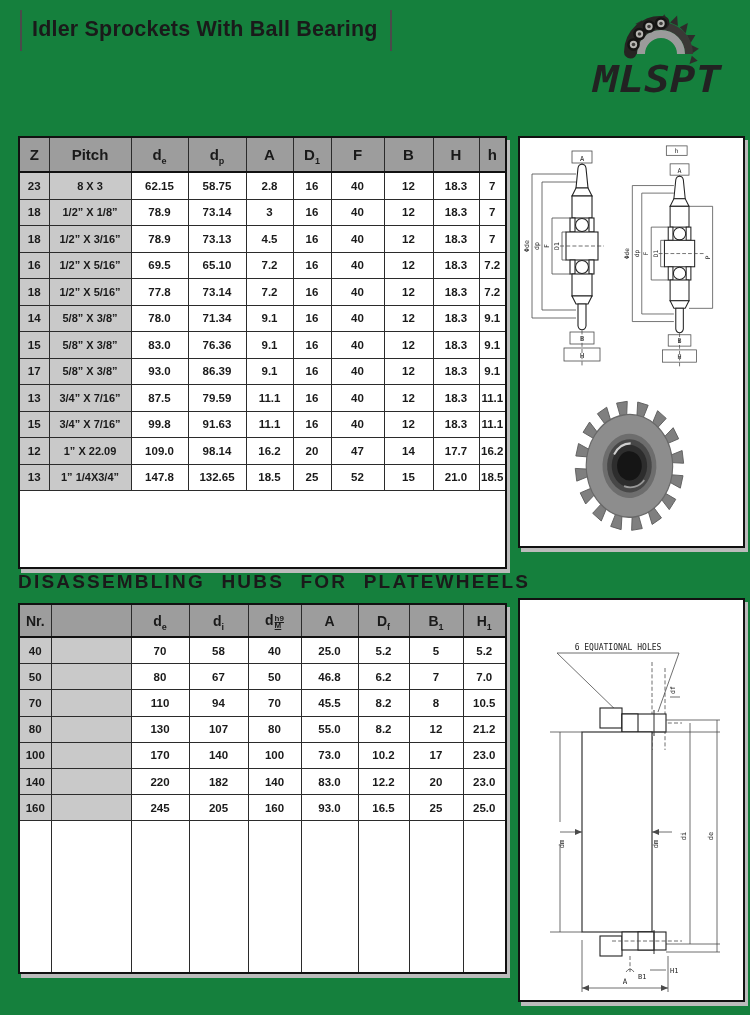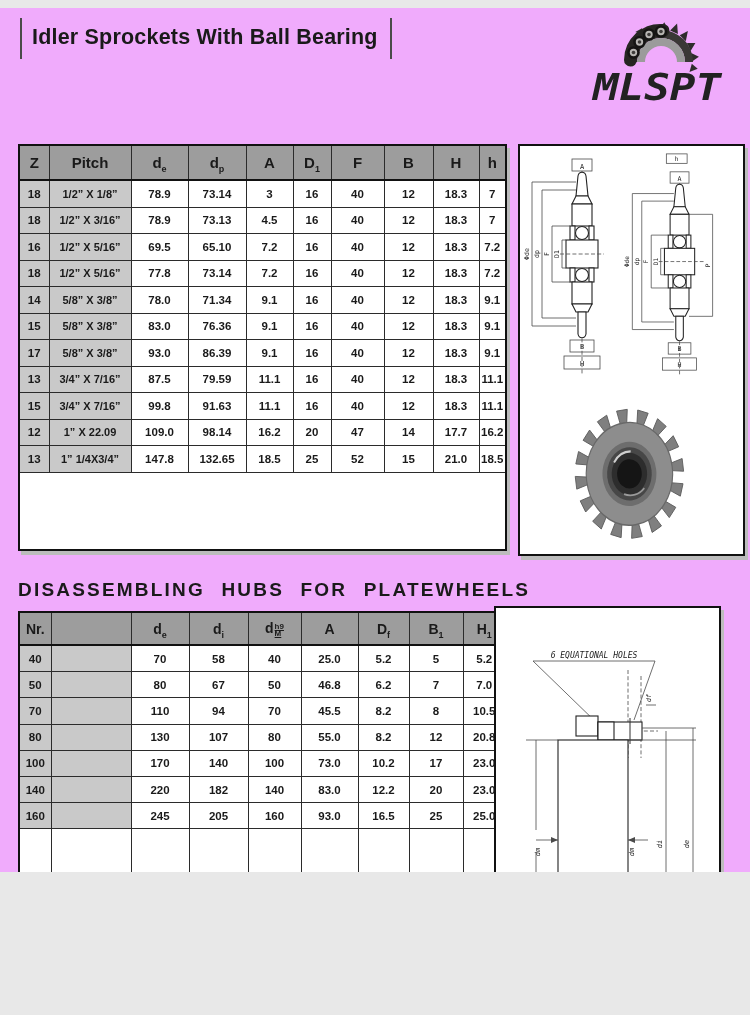--- a/index.html
+++ b/index.html
@@ -1,16 +1,16 @@
 <!DOCTYPE html>
 <html><head>
 <meta charset="utf-8">
 <style>
   html,body{margin:0;padding:0;background:#e8e8e8;}
-  .page{position:relative;width:750px;height:864px;margin:8px auto;background:#f0abfc;
+  .page{position:relative;width:750px;height:1015px;margin:0 auto;background:#15803d;
         font-family:"Liberation Sans",sans-serif;overflow:hidden;color:#1a1a1a;}
 
   
   .title-wrap{position:absolute;left:20px;top:10px;}
   .title-wrap h1{margin:0;font-size:21.5px;font-weight:bold;letter-spacing:.2px;
        border-left:2px solid #4a4a4a;border-right:2px solid #4a4a4a;padding:7px 12px 9px 10px;}
   .logo{position:absolute;left:583px;top:4px;width:148px;height:94px;}
 
   
   .sec2{position:absolute;left:18px;top:571px;margin:0;font-size:19px;font-weight:bold;
@@ -35,21 +35,21 @@
   .t2 .filler td{height:149px;background:#fff;border-top:1px solid #2b2b2b;
                  border-left:1px solid #2b2b2b;border-right:1px solid #2b2b2b;}
   sub{font-size:9px;line-height:0;}
   .stk{display:inline-block;vertical-align:-3px;text-align:left;font-size:8px;
        line-height:7px;margin-left:1px;}
   .stk span{display:block;text-decoration:underline;}
 
   
   .panel{position:absolute;background:#fff;border:2px solid #111;box-shadow:3px 4px 0 #bcbcbc;}
   .p1{left:518px;top:136px;width:223px;height:408px;}
-  .p2{left:494px;top:598px;width:223px;height:400px;font-style:italic;}
+  .p2{left:518px;top:598px;width:223px;height:400px;}
   .cs1{position:absolute;left:4px;top:6px;}
   .cs2{position:absolute;left:102px;top:6px;}
   .photo{position:absolute;left:32px;top:248px;}
   .hubsvg{position:absolute;left:0px;top:0px;}
 
   svg .ln{stroke:#2f2f2f;stroke-width:1;fill:none;}
   svg .dim{stroke:#4a4a4a;stroke-width:.8;fill:none;}
   svg .dash{stroke:#4a4a4a;stroke-width:.8;fill:none;stroke-dasharray:4 2.2;}
   svg .part{stroke:#222;stroke-width:1.1;fill:#fff;}
   svg text{font-family:"DejaVu Sans Mono","Liberation Mono",monospace;fill:#222;}
@@ -119,20 +119,32 @@
         <th><span>d</span><sub>p</sub></th>
         <th><span>A</span></th>
         <th><span>D</span><sub>1</sub></th>
         <th><span>F</span></th>
         <th><span>B</span></th>
         <th><span>H</span></th>
         <th><span>h</span></th>
       </tr>
     </thead>
     <tbody class="rows">
+        <tr>
+          <td>23</td>
+          <td>8 X 3</td>
+          <td>62.15</td>
+          <td>58.75</td>
+          <td>2.8</td>
+          <td>16</td>
+          <td>40</td>
+          <td>12</td>
+          <td>18.3</td>
+          <td>7</td>
+        </tr>
         <tr>
           <td>18</td>
           <td>1/2” X 1/8”</td>
           <td>78.9</td>
           <td>73.14</td>
           <td>3</td>
           <td>16</td>
           <td>40</td>
           <td>12</td>
           <td>18.3</td>
@@ -463,21 +475,21 @@
         </tr>
         <tr>
           <td>80</td>
           <td></td>
           <td>130</td>
           <td>107</td>
           <td>80</td>
           <td>55.0</td>
           <td>8.2</td>
           <td>12</td>
-          <td>20.8</td>
+          <td>21.2</td>
         </tr>
         <tr>
           <td>100</td>
           <td></td>
           <td>170</td>
           <td>140</td>
           <td>100</td>
           <td>73.0</td>
           <td>10.2</td>
           <td>17</td>

